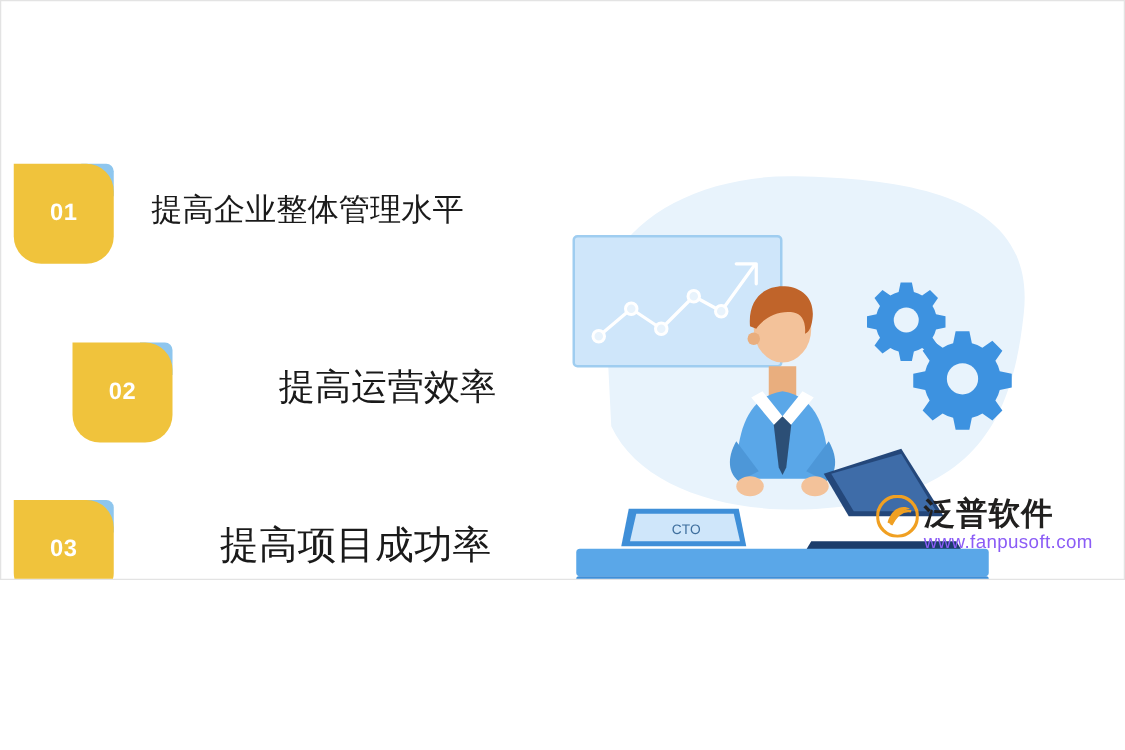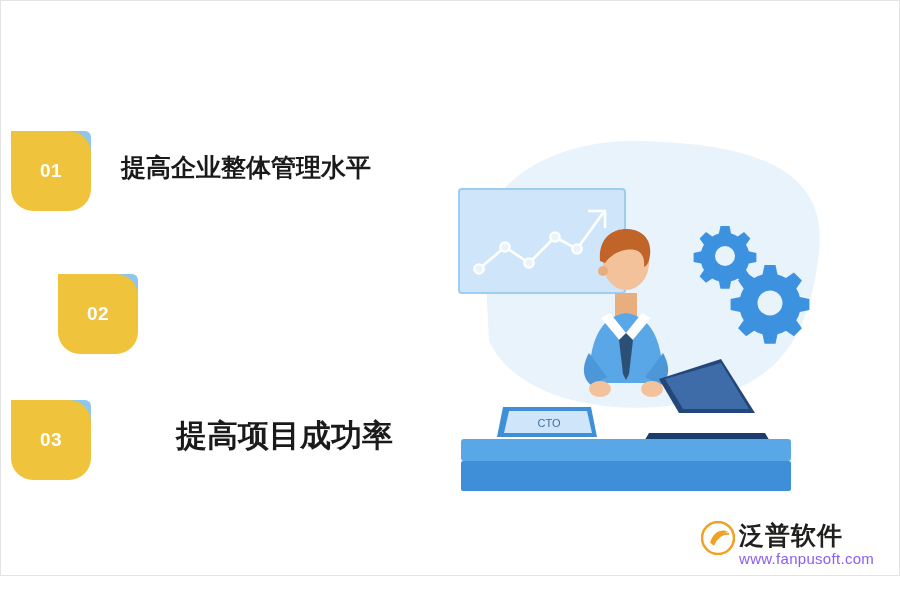--- a/index.html
+++ b/index.html
@@ -9,21 +9,21 @@
   body {
     width: 900px;
     height: 600px;
     background: #ffffff;
     font-family: "Liberation Sans", sans-serif;
     overflow: hidden;
   }
   #slide {
     position: relative;
     width: 900px;
-    height: 576px;
+    height: 464px;
     background: #ffffff;
     border: 1px solid #e3e3e3;
     box-sizing: border-box;
     overflow: hidden;
   }
 
   
   .item {
     position: absolute;
     left: 0;
@@ -59,21 +59,21 @@
     font-weight: bold;
     display: flex;
     align-items: center;
     justify-content: center;
     letter-spacing: 0.5px;
   }
   .item-text {
     position: absolute;
     top: 18px;
     color: #1a1a1a;
-    font-weight: bold;
+    font-weight: normal;
     white-space: nowrap;
   }
   #item-1 { top: 130px; }
   #item-2 { top: 273px; margin-left: 47px; }
   #item-3 { top: 399px; }
 
   #item-1 .item-text { left: 120px; font-size: 25px; top: 20px; }
   #item-2 .item-text { left: 175px; font-size: 29px; top: 16px; }
   #item-3 .item-text { left: 175px; font-size: 31px; top: 15px; }
 
@@ -83,21 +83,21 @@
     left: 436px;
     top: 120px;
     width: 400px;
     height: 380px;
   }
 
   
   #logo {
     position: absolute;
     right: 18px;
-    bottom: 0;
+    bottom: 13px;
     width: 180px;
     height: 56px;
     margin-top: 16px;
   }
   #logo .logo-mark {
     position: absolute;
     left: 0;
     top: 2px;
     width: 34px;
     height: 34px;
@@ -133,20 +133,21 @@
       <div class="badge-body">01</div>
     </div>
     <div class="item-text">提高企业整体管理水平</div>
   </div>
 
   <div class="item" id="item-2">
     <div class="badge-wrap">
       <div class="badge-corner"></div>
       <div class="badge-body">02</div>
     </div>
+    <div class="item-text">提高运营效率</div>
   </div>
 
   <div class="item" id="item-3">
     <div class="badge-wrap">
       <div class="badge-corner"></div>
       <div class="badge-body">03</div>
     </div>
     <div class="item-text">提高项目成功率</div>
   </div>
 

